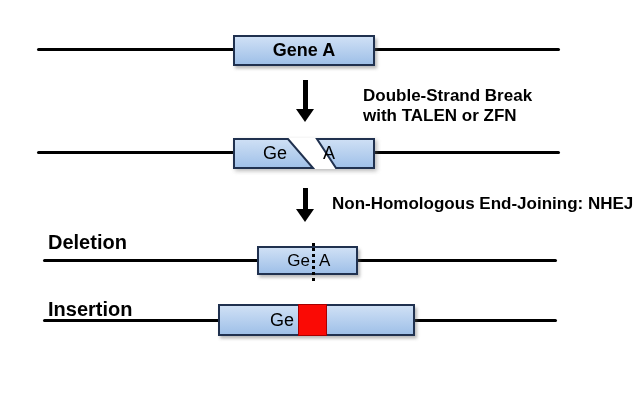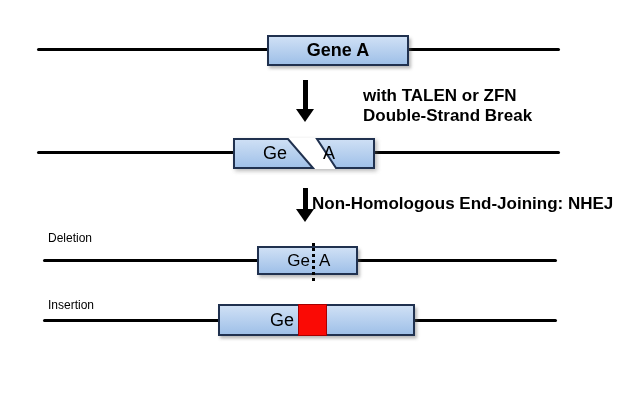--- a/index.html
+++ b/index.html
@@ -47,22 +47,22 @@
   }
   .caption {
     position: absolute;
     font-weight: bold;
     font-size: 17px;
     line-height: 20px;
     white-space: nowrap;
   }
   .row-label {
     position: absolute;
-    font-weight: normal;
-    font-size: 12px;
+    font-weight: bold;
+    font-size: 20px;
     white-space: nowrap;
   }
   .box-text {
     position: absolute;
     top: 0;
     font-weight: normal;
     white-space: nowrap;
   }
   .dotted-divider {
     position: absolute;
@@ -77,31 +77,31 @@
   }
   .broken-box-wrap { position: absolute; }
   .broken-box-wrap svg { display: block; filter: drop-shadow(2px 2.5px 2px rgba(100,100,100,0.45)); }
 </style>
 </head>
 <body>
 
 <div id="canvas">
 
   <div class="hline" style="left:37px; top:48px; width:523px;"></div>
-  <div class="gene-box" style="left:233px; top:35px; width:142px; height:31px; font-size:18px;margin-left:34px;">
+  <div class="gene-box" style="left:233px; top:35px; width:142px; height:31px; font-size:18px;">
     <span style="line-height:27px;">Gene A</span>
   </div>
 
   <div class="arrow" style="left:296px; top:80px; width:19px; height:42px;">
     <div class="arrow-stem" style="height:29px;"></div>
     <div class="arrow-head" style="top:29px;"></div>
   </div>
   <div class="caption" style="left:363px; top:86px;">
+    <div>Double-Strand Break</div>
     <div>with TALEN or ZFN</div>
-    <div>Double-Strand Break</div>
   </div>
 
   <div class="hline" style="left:37px; top:151px; width:523px;"></div>
   <div class="broken-box-wrap" style="left:233px; top:138px; width:142px; height:31px; font-size:18px; font-weight:bold;">
     <svg width="142" height="31" viewBox="0 0 142 31">
       <defs>
         <linearGradient id="gBreak" x1="0" y1="0" x2="0" y2="1">
           <stop offset="0" stop-color="#cfe0f5" style="stop-color:var(--gene-box-fill-top,#cfe0f5)"></stop>
           <stop offset="1" stop-color="#9fc0e8" style="stop-color:var(--gene-box-fill-bottom,#9fc0e8)"></stop>
         </linearGradient>
@@ -111,21 +111,21 @@
       <polygon points="84,1 141,1 141,30 103,30" fill="url(#gBreak)" style="stroke:var(--gene-box-border,#20314f)" stroke="#20314f" stroke-width="2"></polygon>
     </svg>
     <span class="box-text" style="left:30px; line-height:31px;">Ge</span>
     <span class="box-text" style="left:90px; line-height:31px;">A</span>
   </div>
 
   <div class="arrow" style="left:296px; top:188px; width:19px; height:34px;">
     <div class="arrow-stem" style="height:21px;"></div>
     <div class="arrow-head" style="top:21px;"></div>
   </div>
-  <div class="caption" style="left:312px; top:194px;">Non-Homologous End-Joining: NHEJ</div>
+  <div class="caption" style="left:332px; top:194px;">Non-Homologous End-Joining: NHEJ</div>
 
   <div class="row-label" style="left:48px; top:231px;">Deletion</div>
   <div class="hline" style="left:43px; top:259px; width:514px;"></div>
   <div class="gene-box" style="left:257px; top:246px; width:101px; height:29px; font-size:17px;">
     <span class="box-text" style="left:0; width:51px; text-align:right; line-height:25px;">Ge</span>
     <div class="dotted-divider" style="left:53px; top:-5px; height:38px;"></div>
     <span class="box-text" style="left:60px; line-height:25px;">A</span>
   </div>
 
   <div class="row-label" style="left:48px; top:298px;text-align:right;">Insertion</div>

